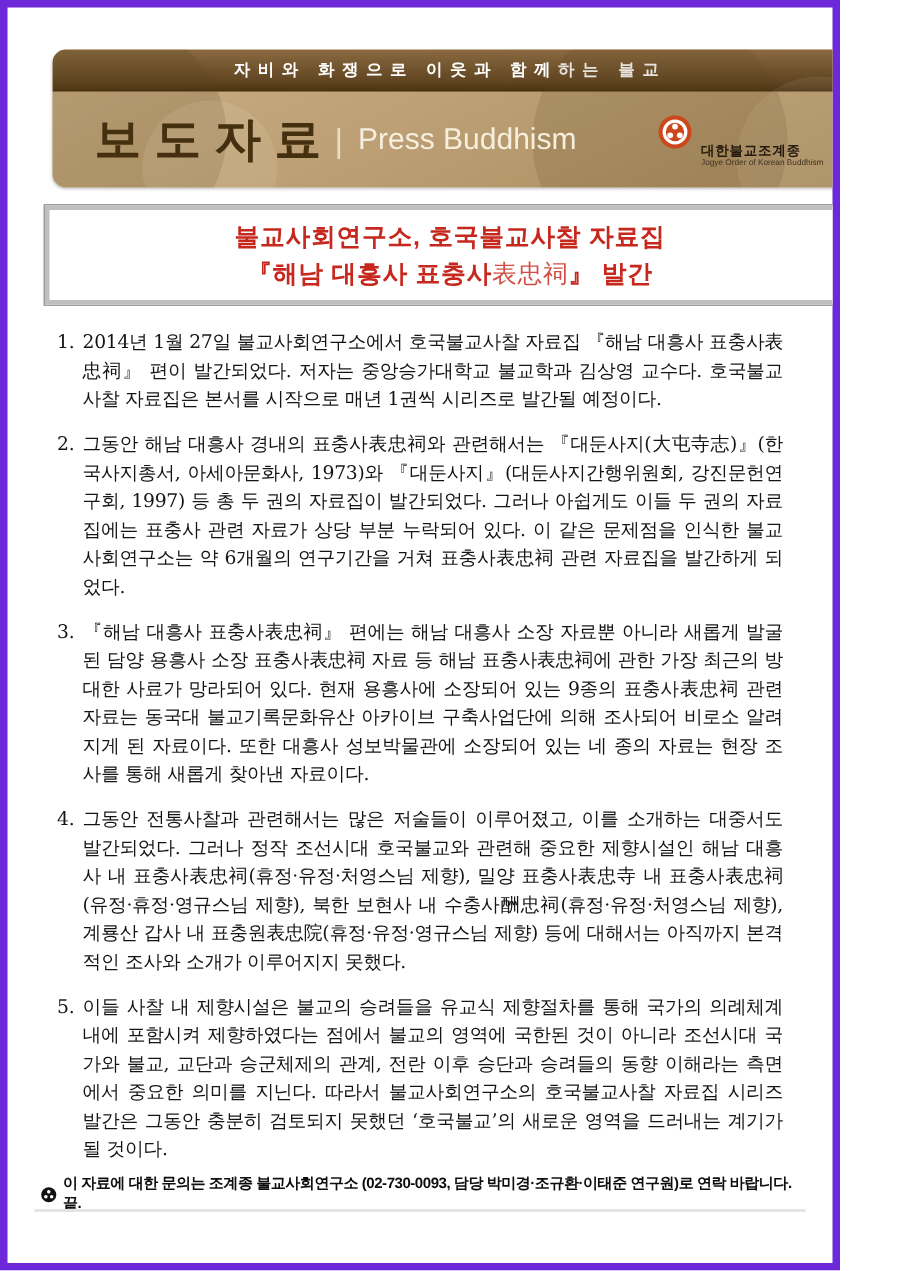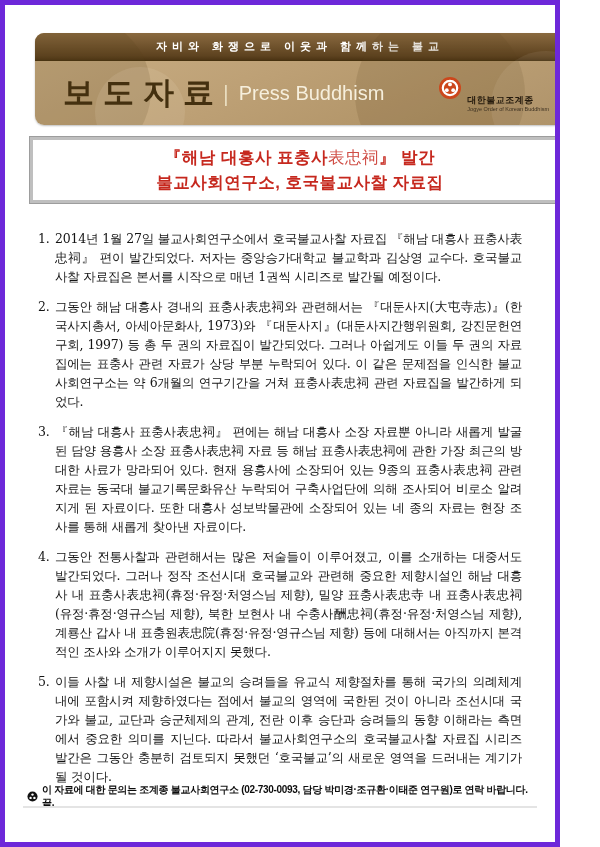--- a/index.html
+++ b/index.html
@@ -48,21 +48,21 @@
     display:flex; flex-direction:column; align-items:center; justify-content:center; gap:3px;
     background:#ffffff;
   }
   .headline-line {
     color:#c6281e; font-weight:bold; font-size:16.5px; letter-spacing:0.5px;
     font-family:"Liberation Sans",sans-serif; white-space:nowrap;
   }
   .headline .hanja { font-weight:normal; opacity:0.82; font-family:"DejaVu Serif",serif; }
   
   .body-text {
-    position:absolute; left:33px; right:33px; top:224px;
+    position:absolute; left:33px; right:33px; top:213px;
     font-size:12.5px; line-height:19px; color:#141414; text-align:justify;
     letter-spacing:-0.2px; word-break:break-all;
   }
   .body-text p { margin:0 0 11px 0; padding-left:17px; text-indent:-17px; }
   .pnum { display:inline-block; width:17px; text-indent:0; }
   
   .footer {
     position:absolute; left:22px; right:20px; top:778px;
     display:flex; align-items:center; gap:4px;
     font-family:"Liberation Sans",sans-serif;
@@ -98,28 +98,28 @@
         </svg>
         <div class="logo-text">
           <span class="logo-ko">대한불교조계종</span>
           <span class="logo-en">Jogye Order of Korean Buddhism</span>
         </div>
       </div>
     </div>
   </div>
 
   <div class="headline">
+    <div class="headline-line">불교사회연구소, 호국불교사찰 자료집</div>
     <div class="headline-line"><span>『해남 대흥사 표충사</span><span class="hanja">表忠祠</span><span>』 발간</span></div>
-    <div class="headline-line">불교사회연구소, 호국불교사찰 자료집</div>
   </div>
 
   <div class="body-text">
     <p><span class="pnum">1.</span><span>2014년 1월 27일 불교사회연구소에서 호국불교사찰 자료집 『해남 대흥사 표충사表忠祠』 편이 발간되었다. 저자는 중앙승가대학교 불교학과 김상영 교수다. 호국불교사찰 자료집은 본서를 시작으로 매년 1권씩 시리즈로 발간될 예정이다.</span></p>
     <p><span class="pnum">2.</span><span>그동안 해남 대흥사 경내의 표충사表忠祠와 관련해서는 『대둔사지(大屯寺志)』(한국사지총서, 아세아문화사, 1973)와 『대둔사지』(대둔사지간행위원회, 강진문헌연구회, 1997) 등 총 두 권의 자료집이 발간되었다. 그러나 아쉽게도 이들 두 권의 자료집에는 표충사 관련 자료가 상당 부분 누락되어 있다. 이 같은 문제점을 인식한 불교사회연구소는 약 6개월의 연구기간을 거쳐 표충사表忠祠 관련 자료집을 발간하게 되었다.</span></p>
-    <p><span class="pnum">3.</span><span>『해남 대흥사 표충사表忠祠』 편에는 해남 대흥사 소장 자료뿐 아니라 새롭게 발굴된 담양 용흥사 소장 표충사表忠祠 자료 등 해남 표충사表忠祠에 관한 가장 최근의 방대한 사료가 망라되어 있다. 현재 용흥사에 소장되어 있는 9종의 표충사表忠祠 관련 자료는 동국대 불교기록문화유산 누락되어 구축사업단에 의해 조사되어 비로소 알려지게 된 자료이다. 또한 대흥사 성보박물관에 소장되어 있는 네 종의 자료는 현장 조사를 통해 새롭게 찾아낸 자료이다.</span></p>
+    <p><span class="pnum">3.</span><span>『해남 대흥사 표충사表忠祠』 편에는 해남 대흥사 소장 자료뿐 아니라 새롭게 발굴된 담양 용흥사 소장 표충사表忠祠 자료 등 해남 표충사表忠祠에 관한 가장 최근의 방대한 사료가 망라되어 있다. 현재 용흥사에 소장되어 있는 9종의 표충사表忠祠 관련 자료는 동국대 불교기록문화유산 아카이브 구축사업단에 의해 조사되어 비로소 알려지게 된 자료이다. 또한 대흥사 성보박물관에 소장되어 있는 네 종의 자료는 현장 조사를 통해 새롭게 찾아낸 자료이다.</span></p>
     <p><span class="pnum">4.</span><span>그동안 전통사찰과 관련해서는 많은 저술들이 이루어졌고, 이를 소개하는 대중서도 발간되었다. 그러나 정작 조선시대 호국불교와 관련해 중요한 제향시설인 해남 대흥사 내 표충사表忠祠(휴정·유정·처영스님 제향), 밀양 표충사表忠寺 내 표충사表忠祠(유정·휴정·영규스님 제향), 북한 보현사 내 수충사酬忠祠(휴정·유정·처영스님 제향), 계룡산 갑사 내 표충원表忠院(휴정·유정·영규스님 제향) 등에 대해서는 아직까지 본격적인 조사와 소개가 이루어지지 못했다.</span></p>
     <p><span class="pnum">5.</span><span>이들 사찰 내 제향시설은 불교의 승려들을 유교식 제향절차를 통해 국가의 의례체계 내에 포함시켜 제향하였다는 점에서 불교의 영역에 국한된 것이 아니라 조선시대 국가와 불교, 교단과 승군체제의 관계, 전란 이후 승단과 승려들의 동향 이해라는 측면에서 중요한 의미를 지닌다. 따라서 불교사회연구소의 호국불교사찰 자료집 시리즈 발간은 그동안 충분히 검토되지 못했던 ‘호국불교’의 새로운 영역을 드러내는 계기가 될 것이다.</span></p>
   </div>
 
   <div class="footer">
     <svg class="footer-symbol" width="11" height="11" viewBox="0 0 24 24">
       <circle cx="12" cy="12" r="11" fill="#111111"></circle>
       <circle cx="12" cy="7.8" r="2.6" fill="#ffffff"></circle>
       <circle cx="7.8" cy="15" r="2.6" fill="#ffffff"></circle>
       <circle cx="16.2" cy="15" r="2.6" fill="#ffffff"></circle>

